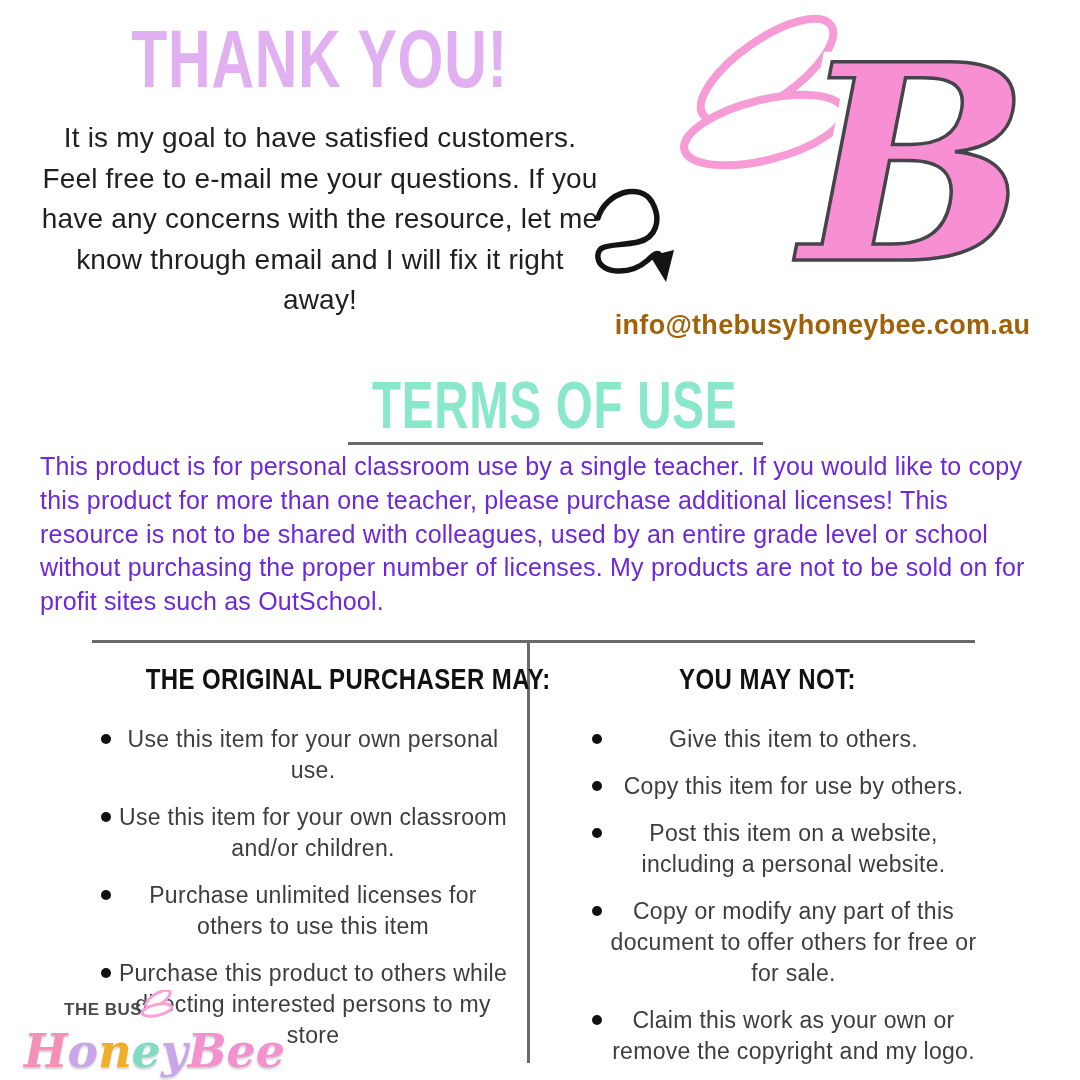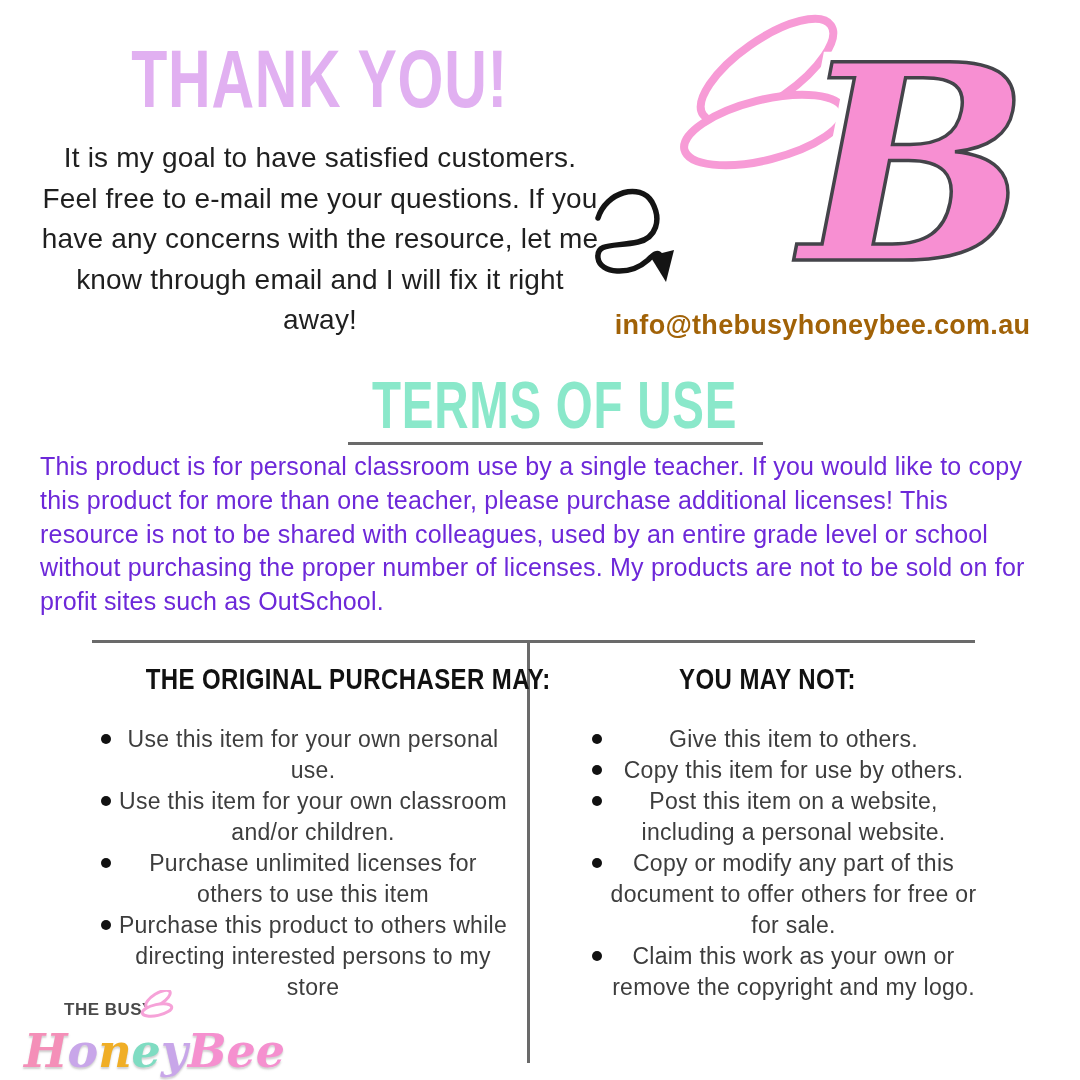--- a/index.html
+++ b/index.html
@@ -19,21 +19,21 @@
     font-weight: 800;
     white-space: nowrap;
     transform: scaleX(0.72);
     transform-origin: center;
     letter-spacing: 1px;
   }
 
   
   .thankyou-wrap {
     position: absolute;
-    left: 40px; top: 38px;
+    left: 40px; top: 18px;
     width: 560px;
     text-align: center;
   }
   .thankyou-title {
     font-size: 82px;
     line-height: 1.0;
     color: #e1b0f1;
   }
   .thankyou-msg {
     margin-top: 18px;
@@ -129,20 +129,21 @@
     margin: 28px 0 0 0;
     padding: 0;
   }
   .bullet-item {
     display: flex;
     align-items: flex-start;
     font-size: 23px;
     line-height: 1.35;
     color: #3d3d3d;
     letter-spacing: 0.3px;
+    margin-top: 16px;
   }
   .col-left  .bullet-item { margin-left: 6px; }
   .col-right .bullet-item { margin-left: 42px; }
   .dot {
     flex: 0 0 auto;
     width: 10px; height: 10px;
     border-radius: 50%;
     background: #111;
     margin-top: 10px;
   }

